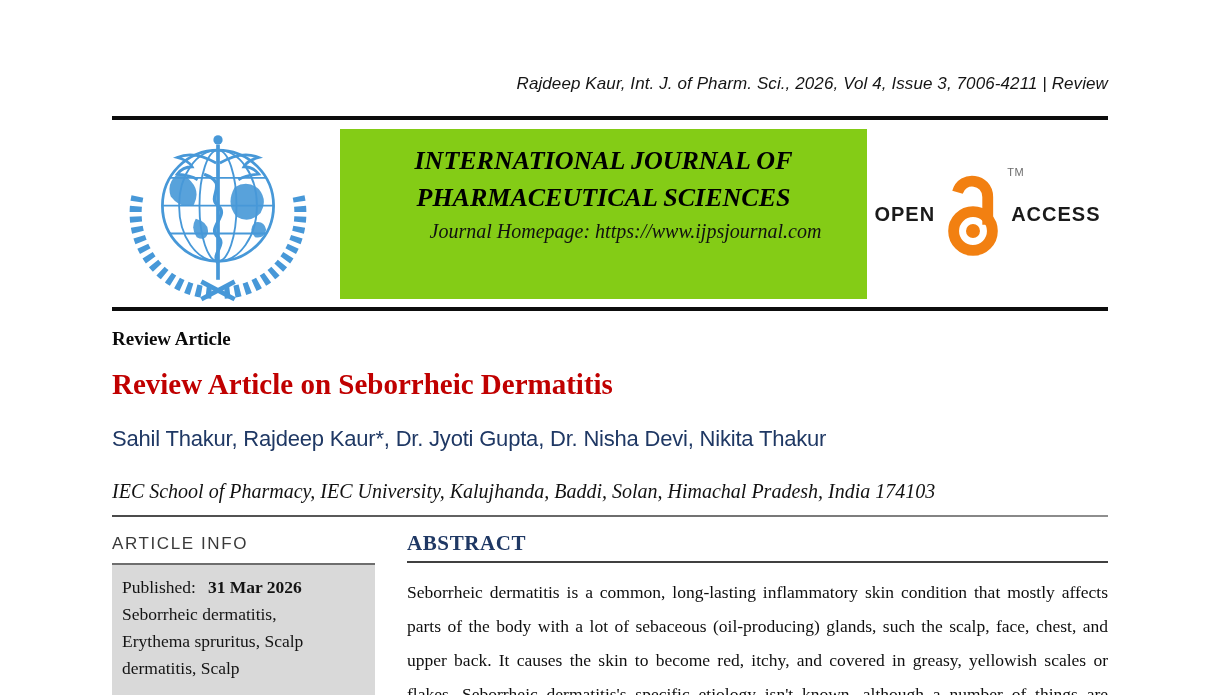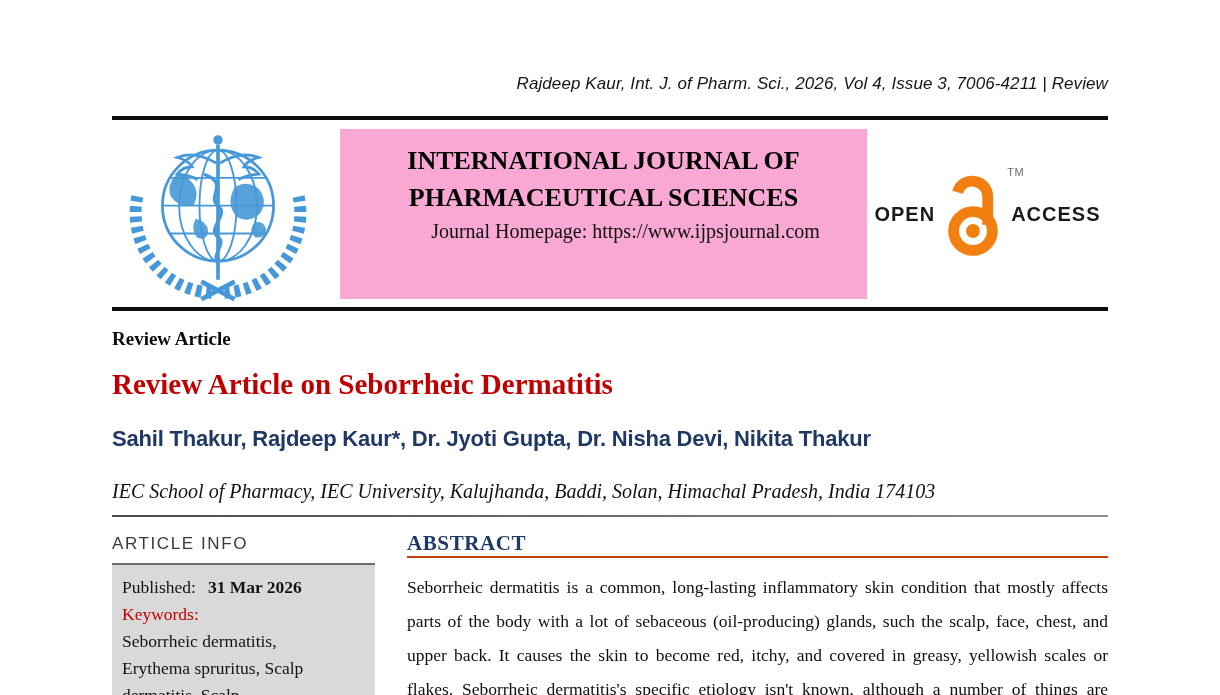--- a/index.html
+++ b/index.html
@@ -19,21 +19,21 @@
 
   .rule-thick { height:4px; background:#0d0d0d; }
   .rule-1 { margin-top:22px; }
   .rule-2 { margin-top:5px; }
 
   
   .masthead { margin-top:6px; height:176px; display:flex; align-items:center; }
   .emblem-wrap { width:212px; height:176px; flex:none; display:flex; align-items:center; justify-content:center; }
   .journal-box {
     flex:none; width:527px; height:170px; margin-left:16px;
-    background:#f9a8d4; text-align:center; padding-top:13px;
+    background:#84cc16; text-align:center; padding-top:13px;font-style:italic;
   }
   .journal-title { font-size:26px; font-weight:bold; line-height:37px; color:#000; }
   .journal-issn { font-size:20px; line-height:33px; margin-top:2px; }
   .journal-home { font-size:20px; line-height:31px;padding-left:44px; }
   .oa-wrap { flex:1; display:flex; align-items:center; justify-content:center; }
   .oa-logo { display:flex; align-items:center; gap:7px; }
   .oa-word {
     font-family:"Liberation Sans", sans-serif; font-weight:bold;
     font-size:20px; letter-spacing:1px; color:#1a1a1a;
   }
@@ -41,21 +41,21 @@
   .oa-tm {
     position:absolute; top:-4px; right:-20px;
     font-family:"Liberation Sans", sans-serif; font-size:11px; color:#6d6d6d; letter-spacing:.5px;
   }
 
   
   .type-label { margin-top:17px; font-size:19px; font-weight:bold; color:#0a0a0a; }
   .article-title { margin-top:17px; font-size:29px; font-weight:bold; color:#c00000; line-height:34px; }
   .authors {
     margin-top:24px; font-family:"Liberation Sans", sans-serif;
-    font-weight:bold; font-size:22px; color:#1f3864; line-height:28px; letter-spacing:-.2px;
+    font-weight:normal; font-size:22px; color:#1f3864; line-height:28px; letter-spacing:-.2px;
   }
   .affiliation { margin-top:26px; font-style:italic; font-size:20px; color:#111; line-height:25px; }
 
   .rule-thin {
     margin-top:11px; height:2px;
     background:linear-gradient(to right,#4a4a4a,#8f8f8f);
   }
 
   
   .columns { margin-top:14px; display:flex; }
@@ -68,21 +68,21 @@
   }
   .info-box {
     margin-top:6px; background:#d9d9d9; border-top:2.5px solid #6e6e6e;
     padding:9px 42px 60px 10px; height:220px;
     font-size:17.5px; line-height:27px; color:#141414;
   }
   .published-line { white-space:nowrap; }
   .published-date { margin-left:12px;font-weight:bold; }
   .keywords-label { color:#c00000; }
 
-  .abstract-heading-row { border-bottom:2px solid #c2410c; }
+  .abstract-heading-row { border-bottom:2px solid #404040; padding-bottom:5px; }
   .abstract-heading {
     font-size:21px; font-weight:bold; color:#1f3864; letter-spacing:.6px;
   }
   .abstract-text {
     margin-top:12px; font-size:17.5px; line-height:34px;
     text-align:justify; color:#0f0f0f;
   }
 </style>
 </head>
 <body>
@@ -165,21 +165,20 @@
   <div class="rule-thin"></div>
 
   <div class="columns">
 
     <div class="col-left">
       <div class="info-heading">ARTICLE INFO</div>
       <div class="info-box">
         <div class="published-line">
           <span>Published:</span><span class="published-date">31 Mar 2026</span>
         </div>
-        <div class="keywords-label">Keywords:</div>
         <div class="keywords-text">Seborrheic dermatitis, Erythema spruritus, Scalp dermatitis, Scalp</div>
       </div>
     </div>
 
     <div class="col-right">
       <div class="abstract-heading-row">
         <span class="abstract-heading">ABSTRACT</span>
       </div>
       <div class="abstract-text">Seborrheic dermatitis is a common, long-lasting inflammatory skin condition that mostly affects parts of the body with a lot of sebaceous (oil-producing) glands, such the scalp, face, chest, and upper back. It causes the skin to become red, itchy, and covered in greasy, yellowish scales or flakes. Seborrheic dermatitis's specific etiology isn't known, although a number of things are thought to have a role in its development. These</div>
     </div>

